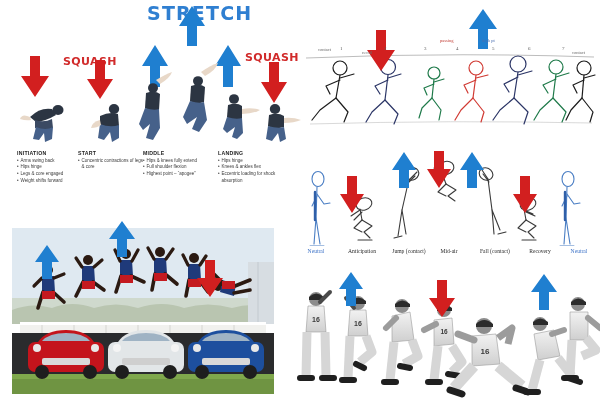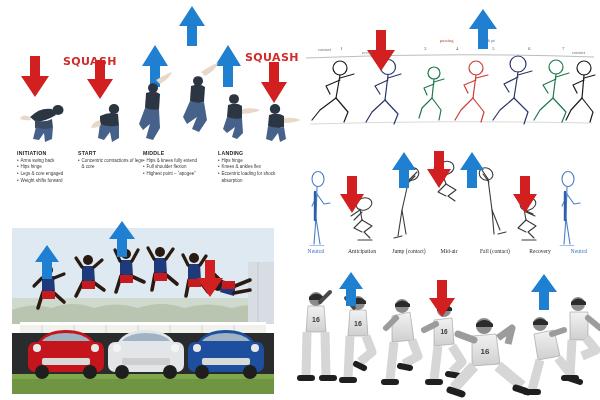--- a/index.html
+++ b/index.html
@@ -72,20 +72,21 @@
   
   #panel-pitch{position:absolute;left:288px;top:268px;width:312px;height:130px;}
 </style>
 </head>
 <body>
 
 <div class="board">
 
   <div id="panel-jump">
 
+    <div class="stretch-title" style="left:147px;top:2px;">STRETCH</div>
 
     <div class="squash-label" style="left:63px;top:55px;">SQUASH</div>
     <div class="squash-label" style="left:245px;top:51px;">SQUASH</div>
 
     <div class="arrow" style="left:20px;top:56px;width:30px;height:42px;">
       <svg viewBox="0 0 30 42">
           <polygon points="10,0 20,0 20,20 29,20 15,41 1,20 10,20" fill="#d21f1f"></polygon>
         </svg>
     </div>
     <div class="arrow" style="left:86px;top:60px;width:28px;height:40px;">

